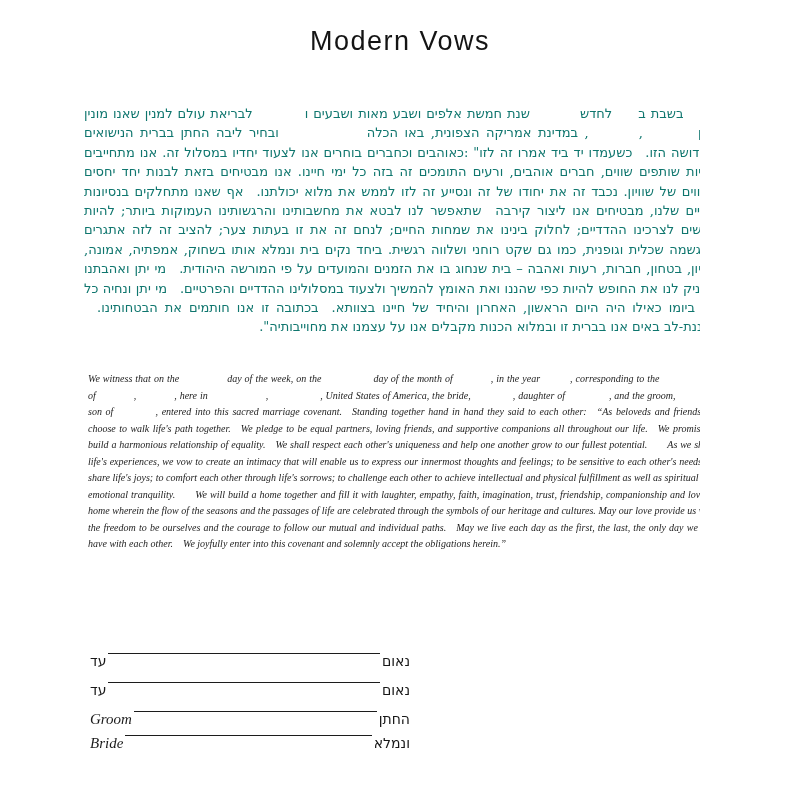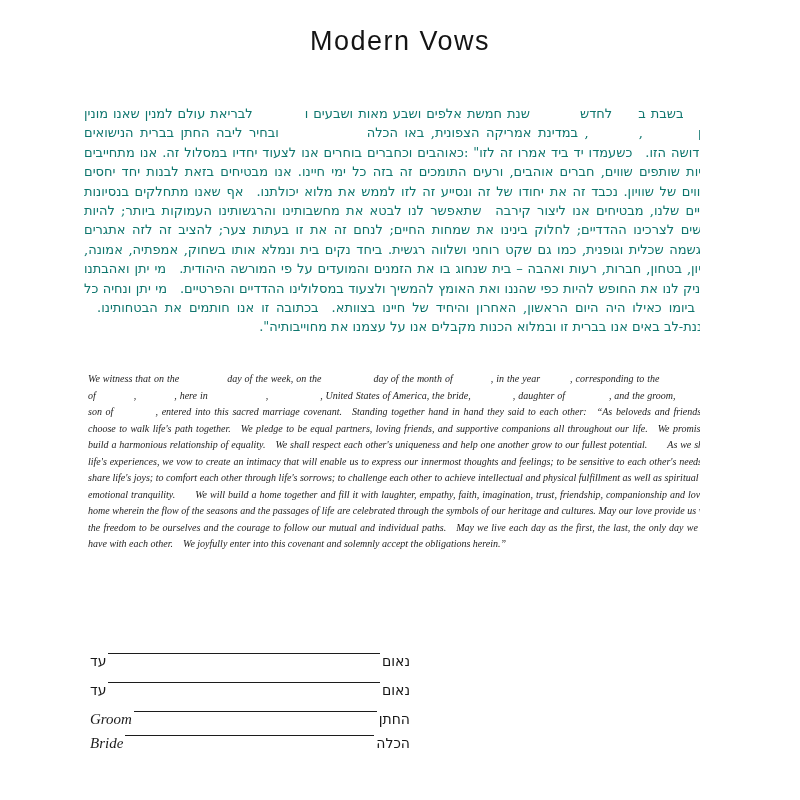--- a/index.html
+++ b/index.html
@@ -74,18 +74,18 @@
 
     <div class="sig-row">
       <span class="en-label">Groom</span>
       <span class="sig-line"></span>
       <span class="he-label">החתן</span>
     </div>
 
     <div class="sig-row">
       <span class="en-label">Bride</span>
       <span class="sig-line"></span>
-      <span class="he-label">הכלה</span>
+      <span class="he-label">ונמלא</span>
     </div>
 
 
   </div>
 </div>
 
 </body></html>

